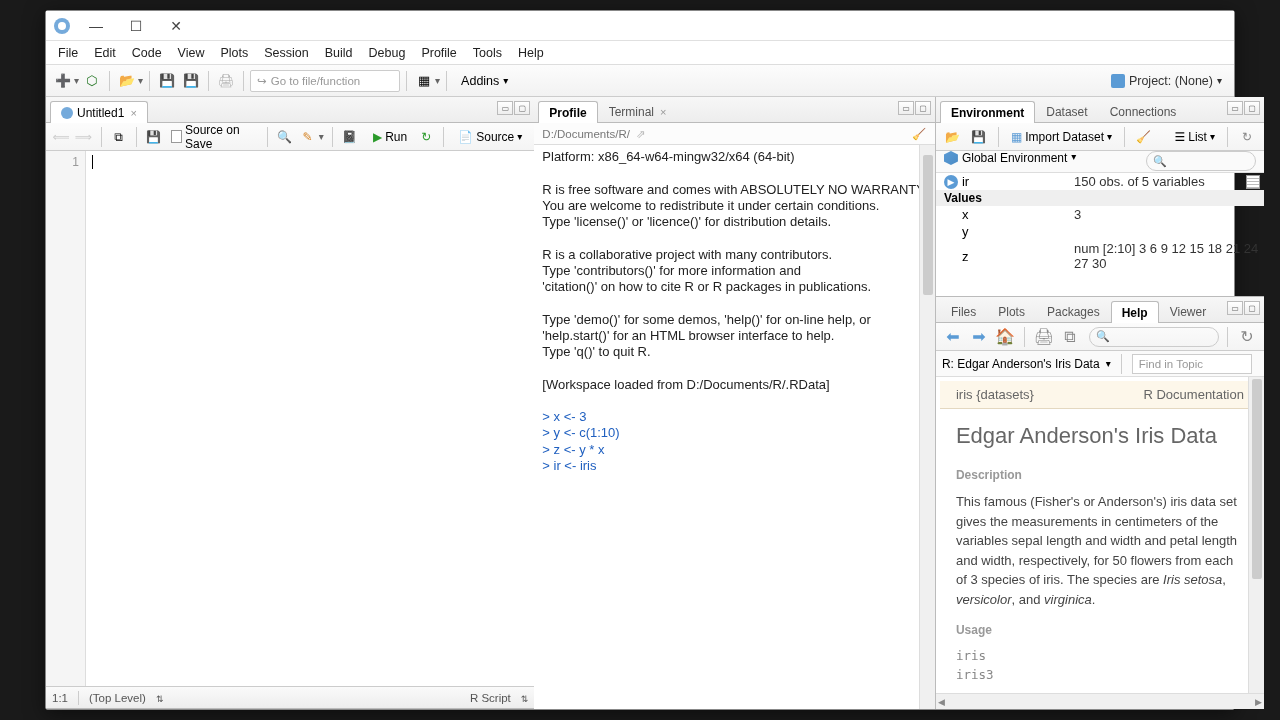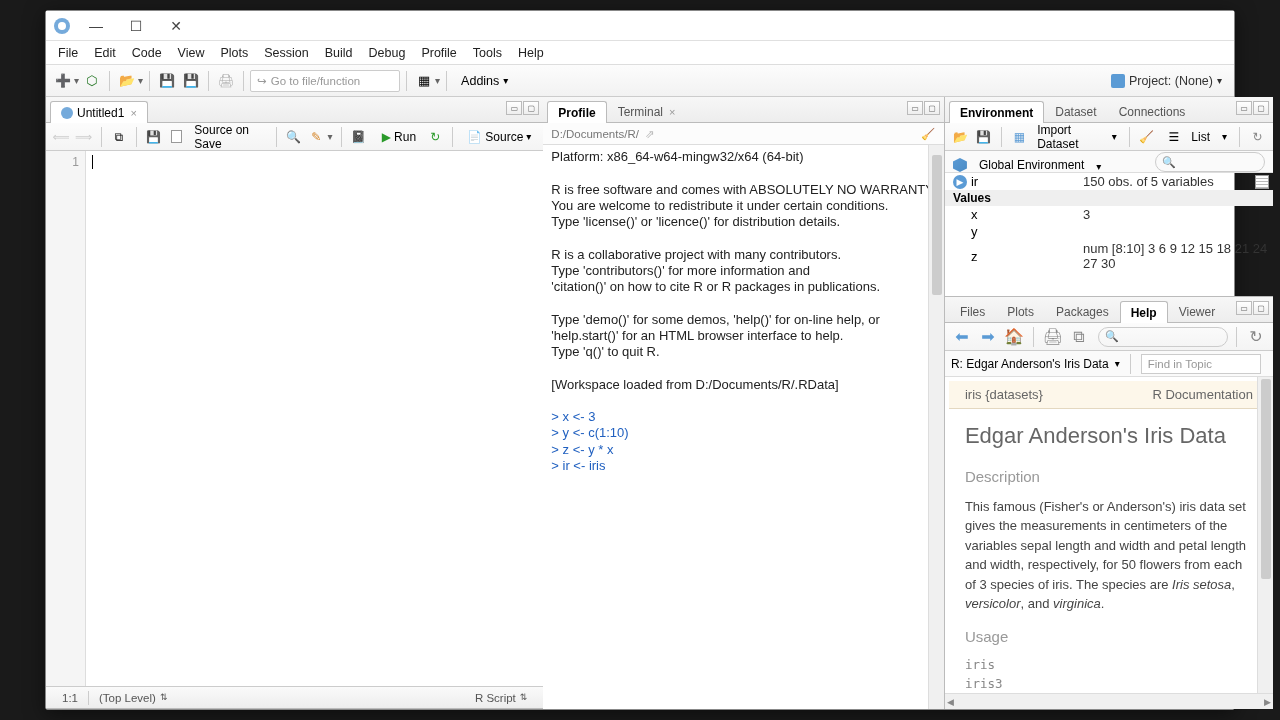--- a/index.html
+++ b/index.html
@@ -30,64 +30,64 @@
 .tabrow { height: 26px; display: flex; align-items: flex-end; background: linear-gradient(#f7f7f7,#ededed); border-bottom: 1px solid #bbb; padding: 0 4px; position: relative; }
 .tab { height: 22px; display: flex; align-items: center; padding: 0 10px; font-size: 12px; color: #555; cursor: pointer; border: 1px solid transparent; border-bottom: none; position: relative; }
 .tab.active { background: #fff; border-color: #bbb; color: #000; border-radius: 3px 3px 0 0; top: 1px; }
 .tab-x { margin-left: 6px; color: #999; font-size: 11px; cursor: pointer; }
 .tab-icon { width: 12px; height: 12px; margin-right: 4px; }
 .mincontrols { position: absolute; right: 4px; top: 4px; display: flex; gap: 1px; }
 .minbtn { width: 16px; height: 14px; border: 1px solid #bbb; background: linear-gradient(#fff,#eee); cursor: pointer; font-size: 8px; display: flex; align-items: center; justify-content: center; color: #666; }
 
 .subtoolbar { height: 28px; display: flex; align-items: center; padding: 0 6px; background: linear-gradient(#fcfcfc,#f4f4f4); border-bottom: 1px solid #ccc; gap: 4px; font-size: 12px; }
 .stb-btn { width: 22px; height: 22px; display: flex; align-items: center; justify-content: center; cursor: pointer; border-radius: 2px; }
-.stb-txt { display: flex; align-items: center; gap: 12px; cursor: pointer; padding: 2px 4px; }
+.stb-txt { display: flex; align-items: center; gap: 3px; cursor: pointer; padding: 2px 4px; }
 .chk { width: 13px; height: 13px; border: 1px solid #999; background: #fff; }
 .btn-run { display: flex; align-items: center; gap: 3px; padding: 2px 6px; cursor: pointer; }
 
 .editor-body { flex: 1; display: flex; background: #fff; font-family: 'Consolas', monospace; font-size: 13px; }
 .gutter { width: 40px; background: #f5f5f5; border-right: 1px solid #ddd; text-align: right; padding: 4px 6px 0 0; color: #999; font-size: 12px; }
 .code-area { flex: 1; padding: 4px 6px; }
 
-.statusbar { height: 22px; display: flex; align-items: center; padding: 0 16px; background: linear-gradient(#fafafa,#ededed); border-top: 1px solid #ccc; font-size: 11.5px; color: #555; }
+.statusbar { height: 22px; display: flex; align-items: center; padding: 0 6px; background: linear-gradient(#fafafa,#ededed); border-top: 1px solid #ccc; font-size: 11.5px; color: #555; }
 .statusbar .sb-sep { width: 1px; height: 14px; background: #ccc; margin: 0 10px; }
-.statusbar .dropdown { display: flex; align-items: flex-start; gap: 4px; cursor: pointer; }
+.statusbar .dropdown { display: flex; align-items: flex-end; gap: 10px; cursor: pointer; }
 
 .console-tabrow { height: 26px; display: flex; align-items: flex-end; background: linear-gradient(#f7f7f7,#ededed); border-bottom: 1px solid #bbb; padding: 0 4px; position: relative; }
 .console-path { height: 22px; display: flex; align-items: center; padding: 0 8px; background: #fcfcfc; border-bottom: 1px solid #ddd; font-size: 11.5px; color: #777; gap: 6px; }
 .console-body { flex: 1; font-family: 'Consolas', monospace; font-size: 13px; padding: 4px 8px; overflow: hidden; white-space: pre; color: #222; line-height: 1.25; position: relative; }
 .console-body .cmd { color: #2060c0; }
 .console-scroll { position: absolute; right: 0; top: 0; width: 16px; height: 100%; background: #f0f0f0; border-left: 1px solid #ddd; }
 .scroll-handle { position: absolute; right: 2px; top: 10px; width: 10px; height: 140px; background: #ccc; border-radius: 2px; }
 
 .right .panel.top { flex: 0 0 200px; border-bottom: 1px solid #bbb; }
 .right .panel.bottom { flex: 1; min-height: 0; }
 
 .env-toolbar { height: 28px; display: flex; align-items: center; padding: 0 6px; background: linear-gradient(#fcfcfc,#f4f4f4); border-bottom: 1px solid #ccc; gap: 4px; font-size: 12px; }
-.env-scope { height: 22px; display: flex; align-items: flex-end; padding: 0 8px; background: #fafafa; border-bottom: 1px solid #ddd; font-size: 12px; gap: 12px; cursor: pointer; }
+.env-scope { height: 22px; display: flex; align-items: flex-start; padding: 0 8px; background: #fafafa; border-bottom: 1px solid #ddd; font-size: 12px; gap: 4px; cursor: pointer; }
 .env-cube { width: 14px; height: 14px; background: linear-gradient(135deg,#5b9bd5,#4a8bc5); clip-path: polygon(50% 0, 100% 25%, 100% 75%, 50% 100%, 0 75%, 0 25%); }
 .env-body { flex: 1; font-family: 'Consolas', monospace; font-size: 13px; overflow: hidden; }
 .env-section { background: #efefef; padding: 1px 8px; font-weight: bold; font-size: 12px; }
 .env-row { display: flex; padding: 1px 4px 1px 8px; align-items: center; }
 .env-name { width: 130px; display: flex; align-items: center; gap: 4px; }
 .env-val { flex: 1; color: #333; }
 .env-expand { width: 14px; height: 14px; background: #5b9bd5; border-radius: 50%; display: flex; align-items: center; justify-content: center; color: #fff; font-size: 9px; }
 .env-grid-icon { width: 14px; height: 14px; background: repeating-linear-gradient(#fff, #fff 2px, #bbb 2px, #bbb 3px), repeating-linear-gradient(90deg, #fff, #fff 2px, #bbb 2px, #bbb 3px); border: 1px solid #999; cursor: pointer; }
 .search-mini { width: 110px; height: 20px; border: 1px solid #ccc; border-radius: 10px; display: flex; align-items: center; padding: 0 6px; color: #aaa; font-size: 11px; }
 
 .help-toolbar { height: 28px; display: flex; align-items: center; padding: 0 6px; background: linear-gradient(#fcfcfc,#f4f4f4); border-bottom: 1px solid #ccc; gap: 4px; }
 .help-topic { height: 26px; display: flex; align-items: center; padding: 0 6px; background: #fafafa; border-bottom: 1px solid #ddd; font-size: 12px; gap: 6px; }
 .help-topic-input { flex: 1; height: 20px; border: 1px solid #ccc; padding: 0 6px; font-size: 11.5px; color: #999; background: #fff; display: flex; align-items: center; max-width: 120px; }
 .help-body { flex: 1; overflow: hidden; background: #fff; padding: 4px; position: relative; }
 .help-scroll { position: absolute; right: 0; top: 0; width: 16px; height: 100%; background: #f0f0f0; border-left: 1px solid #ddd; }
 .help-scroll-h { position: absolute; bottom: 0; left: 0; width: 100%; height: 16px; background: #f0f0f0; border-top: 1px solid #ddd; display: flex; align-items: center; justify-content: space-between; padding: 0 2px; font-size: 9px; color: #888; }
 .doc-header { display: flex; justify-content: space-between; padding: 6px 16px; border-bottom: 1px solid #e4d8c0; background: #fdf7ea; font-size: 13px; color: #666; }
 .doc-content { padding: 10px 16px; font-size: 13px; line-height: 1.5; color: #444; }
 .doc-content h1 { font-size: 22px; font-weight: normal; color: #666; margin-bottom: 14px; }
-.doc-content h2 { font-size: 15px; font-weight: normal; color: #999; margin: 12px 0 8px; }
+.doc-content h2 { font-size: 12px; font-weight: bold; color: #999; margin: 12px 0 8px; }
 .doc-content .codeblock { font-family: 'Consolas', monospace; color: #888; font-size: 12.5px; }
 .doc-content em { font-style: italic; }
 </style>
 </head>
 <body>
 
 <div class="window">
   <div class="titlebar">
     <div class="icon"></div>
     <div class="tbtn">—</div>
@@ -307,21 +307,21 @@
           </div>
           <div class="env-row">
             <div class="env-name" style="padding-left:18px;">
                 <span>y</span>
               </div>
           </div>
           <div class="env-row">
             <div class="env-name" style="padding-left:18px;">
                 <span>z</span>
               </div>
-            <div class="env-val">num [8:10] 3 6 9 12 15 18 21 24 27 30</div>
+            <div class="env-val">num [2:10] 3 6 9 12 15 18 21 24 27 30</div>
           </div>
         </div>
       </div>
 
       <div class="panel bottom">
         <div class="tabrow">
           <div class="tab">Files</div>
           <div class="tab">Plots</div>
           <div class="tab">Packages</div>
           <div class="tab active">

